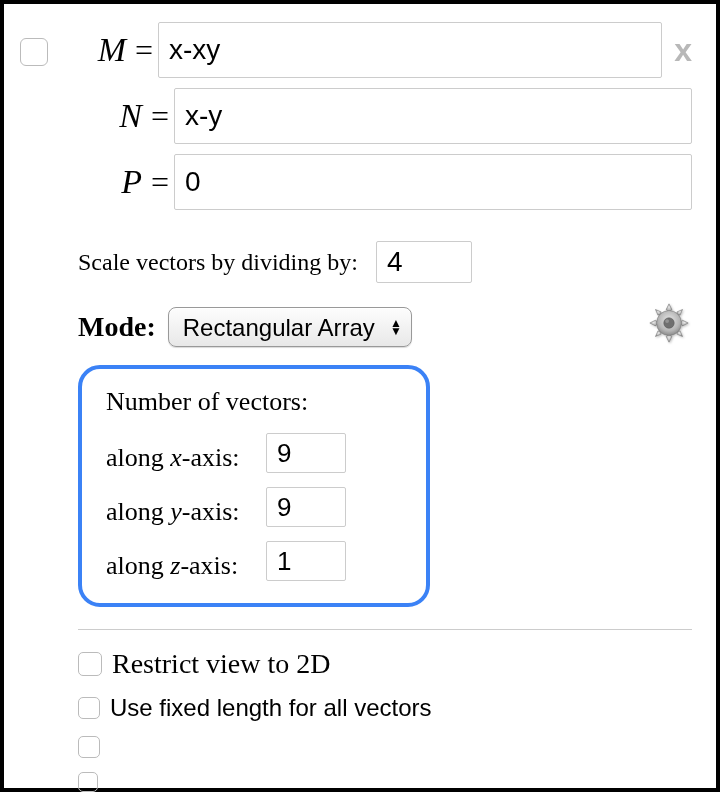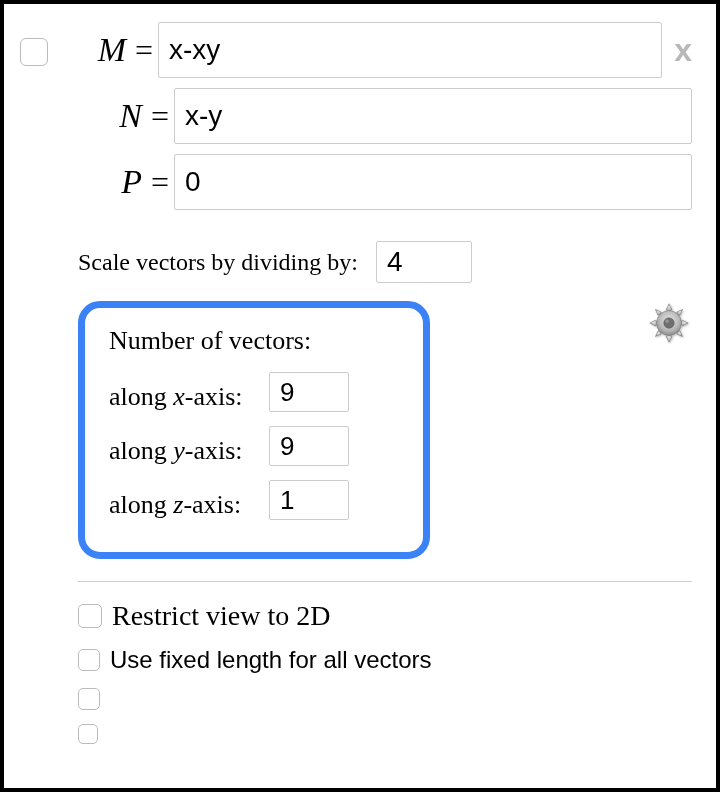--- a/index.html
+++ b/index.html
@@ -116,36 +116,36 @@
       position: absolute;
       right: 10px;
       top: 50%;
       transform: translateY(-50%);
       pointer-events: none;
       font-size: 12px;
       line-height: 8px;
     }
     .vector-box {
       margin-top: 18px;
-      border: 7px solid #3b82f6;
+      border: 4px solid #3b82f6;
       border-radius: 22px;
       padding: 18px 24px 20px 24px;
       width: 352px;
     }
     .vector-title {
       font-size: 26px;
       font-family: 'Times New Roman', serif;
       margin-bottom: 16px;
     }
     .axis-row {
       display: flex;
       align-items: flex-end;
       margin-bottom: 14px;
     }
-    .axis-row:last-child { margin-bottom: 12px; }
+    .axis-row:last-child { margin-bottom: 2px; }
     .axis-label {
       font-size: 26px;
       font-family: 'Times New Roman', serif;
       width: 160px;
     }
     .axis-label .var {
       font-style: italic;
     }
     .axis-input {
       width: 80px;
@@ -211,20 +211,27 @@
     <span class="eq-label">P</span>
     <span class="eq-eq">=</span>
     <input class="eq-input" value="0" style="">
   </div>
 
   <div class="scale-row indent">
     <span class="scale-label">Scale vectors by dividing by:</span>
     <input class="scale-input" value="4" style="">
   </div>
 
+  <div class="mode-row indent">
+    <span class="mode-label">Mode:</span>
+    <div class="select-wrap">
+      <button class="mode-select">Rectangular Array</button>
+      <span class="select-arrows">▲<br>▼</span>
+    </div>
+  </div>
 
   <div class="vector-box indent">
     <div class="vector-title">Number of vectors:</div>
     <div class="axis-row">
       <span class="axis-label">
         <span>along </span><span class="var">x</span><span>-axis:</span>
       </span>
       <input class="axis-input" value="9" style="">
     </div>
     <div class="axis-row">

